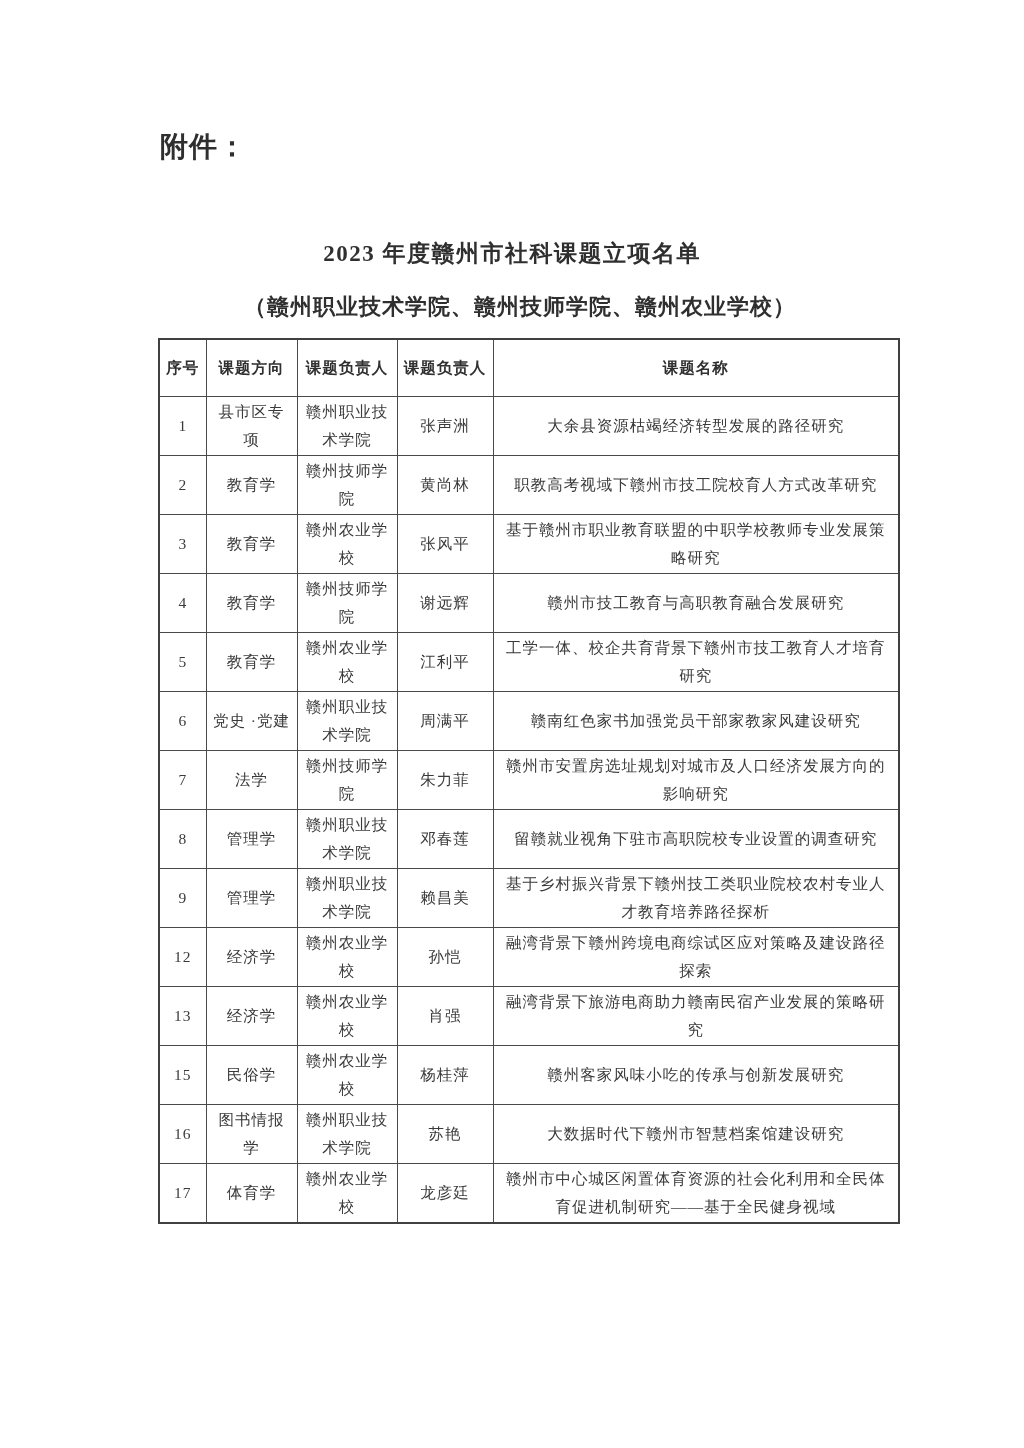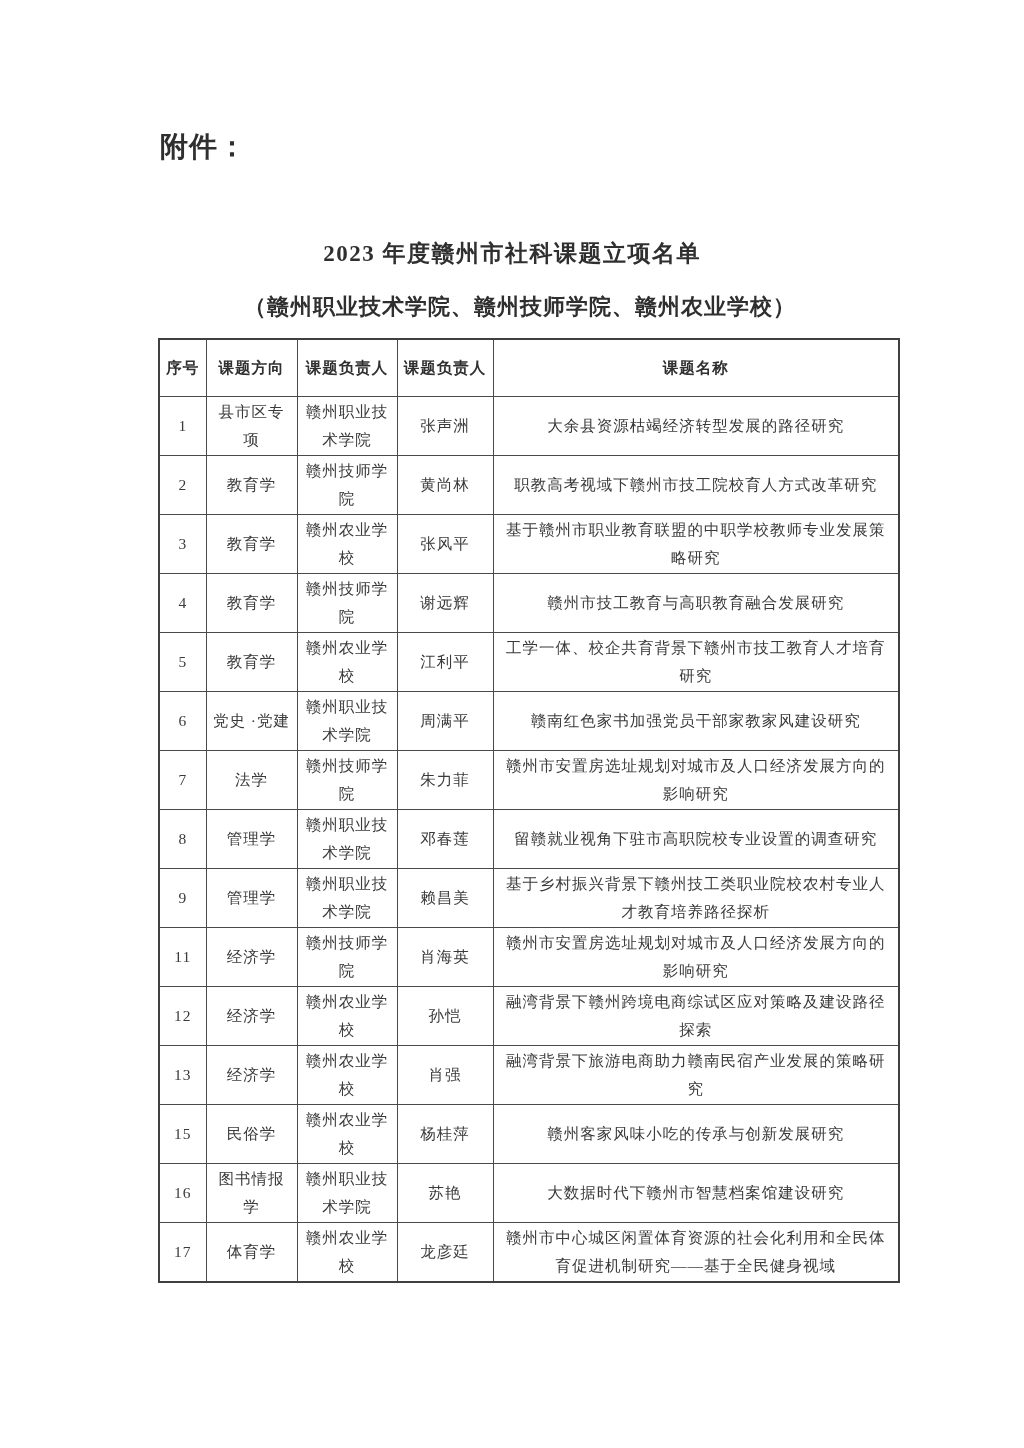--- a/index.html
+++ b/index.html
@@ -175,27 +175,20 @@
           <td>留赣就业视角下驻市高职院校专业设置的调查研究</td>
         </tr>
         <tr>
           <td>9</td>
           <td>管理学</td>
           <td>赣州职业技术学院</td>
           <td>赖昌美</td>
           <td>基于乡村振兴背景下赣州技工类职业院校农村专业人才教育培养路径探析</td>
         </tr>
         <tr>
-          <td>11</td>
-          <td>经济学</td>
-          <td>赣州技师学院</td>
-          <td>肖海英</td>
-          <td>赣州市安置房选址规划对城市及人口经济发展方向的影响研究</td>
-        </tr>
-        <tr>
           <td>12</td>
           <td>经济学</td>
           <td>赣州农业学校</td>
           <td>孙恺</td>
           <td>融湾背景下赣州跨境电商综试区应对策略及建设路径探索</td>
         </tr>
         <tr>
           <td>13</td>
           <td>经济学</td>
           <td>赣州农业学校</td>

